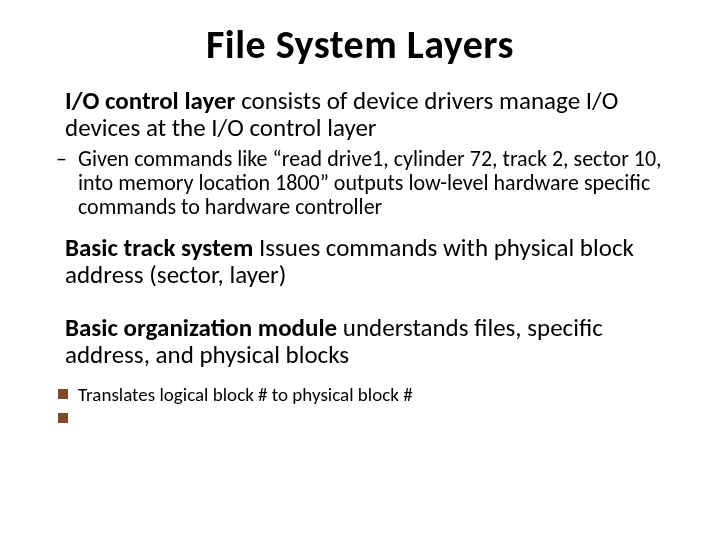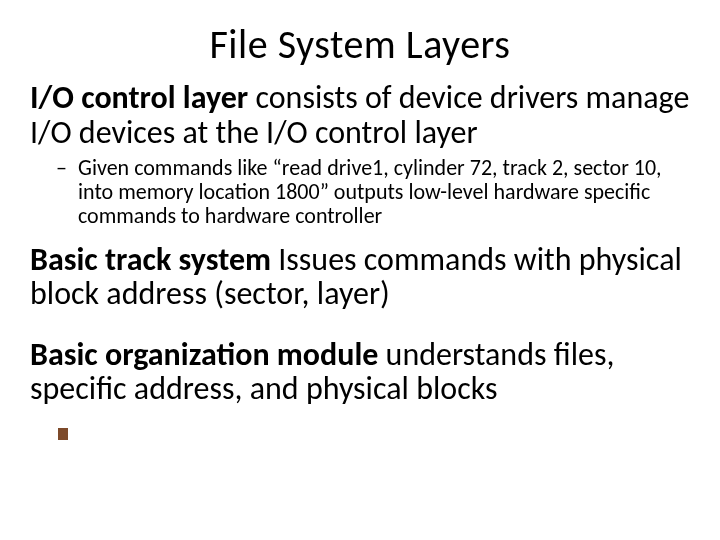--- a/index.html
+++ b/index.html
@@ -7,29 +7,30 @@
     width: 720px;
     height: 540px;
     background: #ffffff;
     font-family: Calibri, "Segoe UI", Arial, sans-serif;
     color: #000;
     padding: 20px 30px 20px 30px;
     overflow: hidden;
   }
   .title {
     font-size: 40px;
-    font-weight: 400;
+    font-weight: 700;
     text-align: center;
-    margin-bottom: 12px;
+    margin-bottom: 18px;
     letter-spacing: 0.5px;
   }
   .para {
-    font-size: 32px;
+    font-size: 25px;
     line-height: 1.08;
     margin-bottom: 6px;
+    margin-left: 35px;
   }
   .bold { font-weight: 700; }
   .sub {
     padding-left: 48px;
     font-size: 22px;
     line-height: 1.1;
     margin-bottom: 14px;
     position: relative;
   }
   .sub .dash {
@@ -76,17 +77,18 @@
 <div class="spacer-gap"></div>
 
 <div class="para">
   <span class="bold">Basic organization module</span><span> understands files, specific address, and physical blocks</span>
 </div>
 
 <div class="spacer-mid"></div>
 
 <div class="bullet-row">
   <span class="sq"></span>
+  <span>Translates logical block # to physical block #</span>
 </div>
 
 <div class="bullet-row">
   <span class="sq"></span>
 </div>
 
 </body></html>

